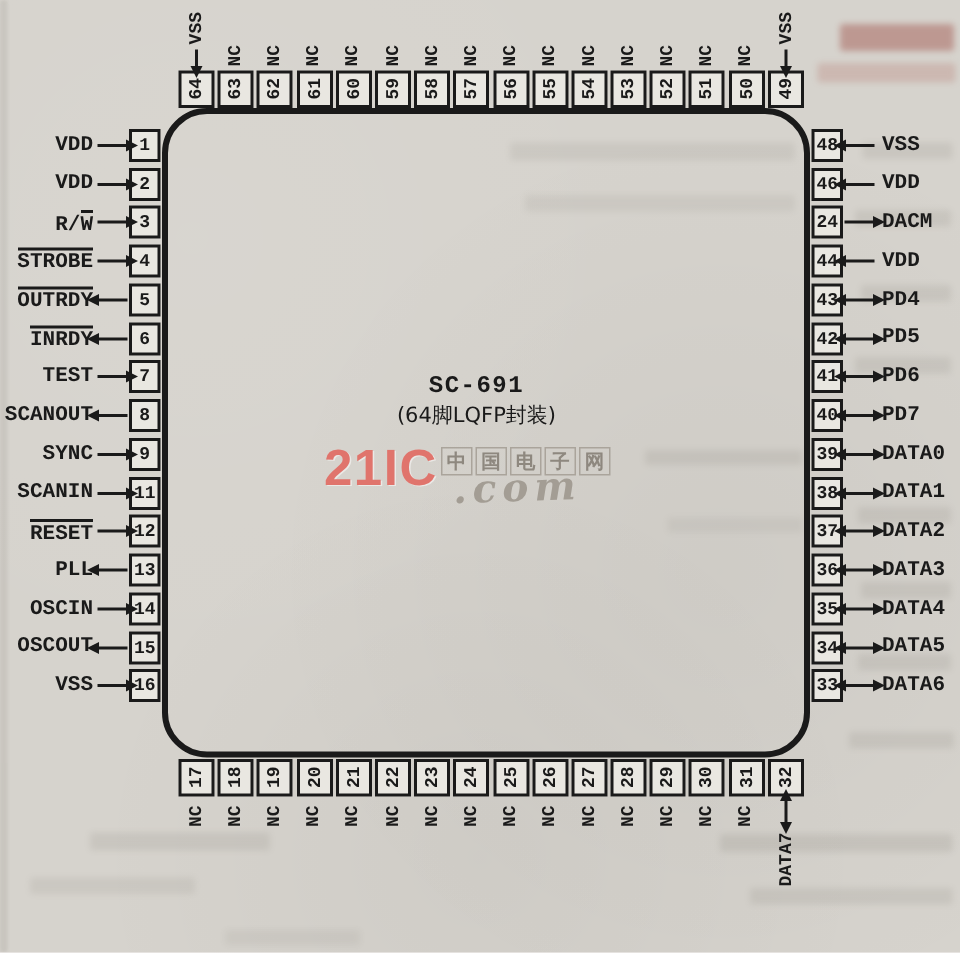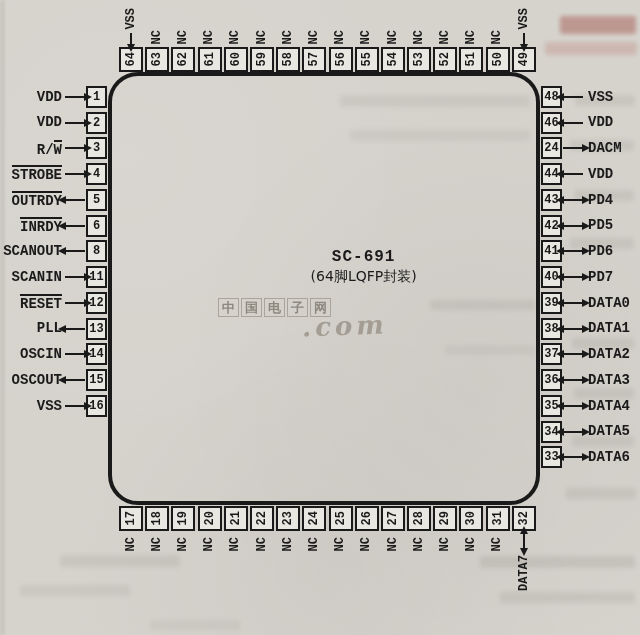--- a/index.html
+++ b/index.html
@@ -9,21 +9,21 @@
       radial-gradient(circle at 20% 25%, rgba(255,255,255,.06), transparent 45%),
       radial-gradient(circle at 75% 60%, rgba(0,0,0,.035), transparent 50%),
       radial-gradient(circle at 50% 90%, rgba(0,0,0,.03), transparent 40%),
       var(--paper);
     font-family:"Liberation Sans",sans-serif;color:var(--ink);}
   
   .smudges i{position:absolute;display:block;background:#6e695f;opacity:.12;filter:blur(2px);border-radius:2px;z-index:0;}
   
   .chip{position:absolute;left:108px;top:72px;width:432px;height:433px;box-sizing:border-box;
     border:4px solid var(--ink);border-radius:30px;z-index:1;}
-  .chip-title{position:absolute;left:50%;top:45%;transform:translate(-56%,-50%);text-align:center;white-space:nowrap;margin-left:46px;}
+  .chip-title{position:absolute;left:50%;top:45%;transform:translate(-56%,-50%);text-align:center;white-space:nowrap;}
   .chip-name{font:700 16px "Liberation Mono",monospace;letter-spacing:1px;margin-bottom:2px;}
   .chip-pkg{font:400 14px "DejaVu Sans",sans-serif;}
   
   #pins-left,#pins-right{position:absolute;top:84px;height:412px;display:grid;grid-template-rows:repeat(16,1fr);z-index:2;}
   #pins-left{left:0;width:107px;}
   #pins-right{left:541px;width:99px;}
   .hrow{display:flex;align-items:center;}
   .hrow.l{justify-content:flex-end;}
   .hrow.r{justify-content:flex-start;}
   #pins-top,#pins-bottom{position:absolute;left:119px;width:417px;display:flex;justify-content:space-between;z-index:2;}
@@ -144,24 +144,38 @@
         </div>
       </div>
       <div class="hrow l">
         <span class="plabel"><span class="ov">INRDY</span></span>
         <div class="harrow al"></div>
         <div class="pinbox">
           <span>6</span>
         </div>
       </div>
       <div class="hrow l">
+        <span class="plabel"><span class="lp">TEST</span></span>
+        <div class="harrow ar"></div>
+        <div class="pinbox">
+          <span>7</span>
+        </div>
+      </div>
+      <div class="hrow l">
         <span class="plabel"><span class="lp">SCANOUT</span></span>
         <div class="harrow al"></div>
         <div class="pinbox">
           <span>8</span>
+        </div>
+      </div>
+      <div class="hrow l">
+        <span class="plabel"><span class="lp">SYNC</span></span>
+        <div class="harrow ar"></div>
+        <div class="pinbox">
+          <span>9</span>
         </div>
       </div>
       <div class="hrow l">
         <span class="plabel"><span class="lp">SCANIN</span></span>
         <div class="harrow ar"></div>
         <div class="pinbox">
           <span>11</span>
         </div>
       </div>
       <div class="hrow l">
@@ -501,20 +515,21 @@
       <div class="vitem b">
         <div class="pinbox">
           <span class="vert">32</span>
         </div>
         <div class="varrow ab at"></div>
         <span class="vert plabel">DATA7</span>
       </div>
     </div>
 
   <div class="watermark">
+    <span class="wm-logo" style="color: rgb(224, 116, 108);">21IC</span>
     <span class="wm-cn">
         <span class="wmch">中</span>
         <span class="wmch">国</span>
         <span class="wmch">电</span>
         <span class="wmch">子</span>
         <span class="wmch">网</span>
       </span>
     <span class="wm-com">.com</span>
   </div>
 

